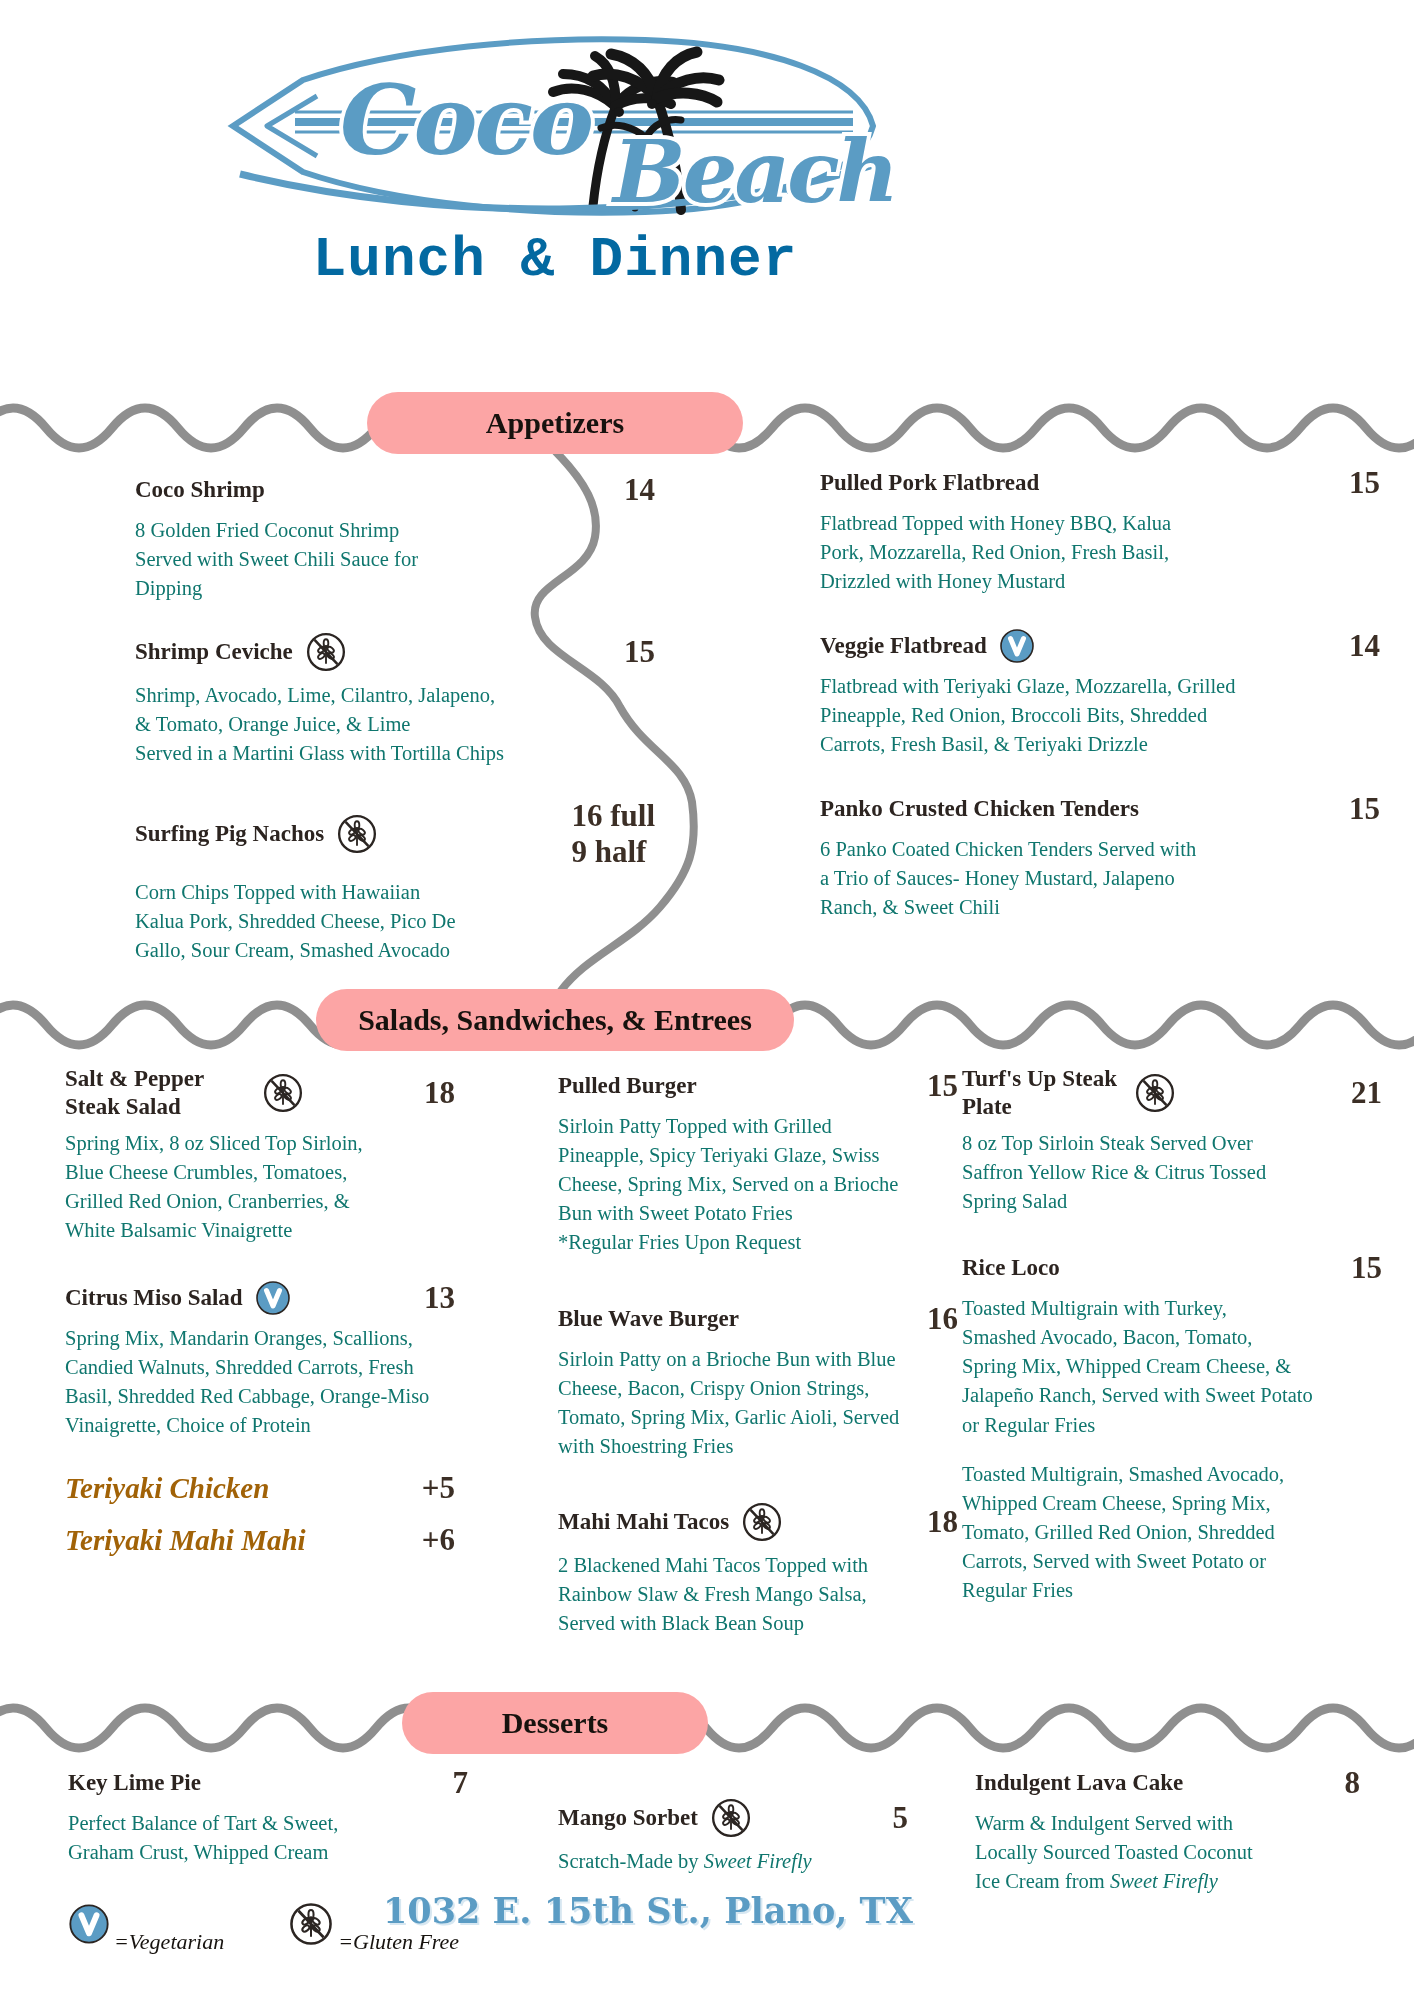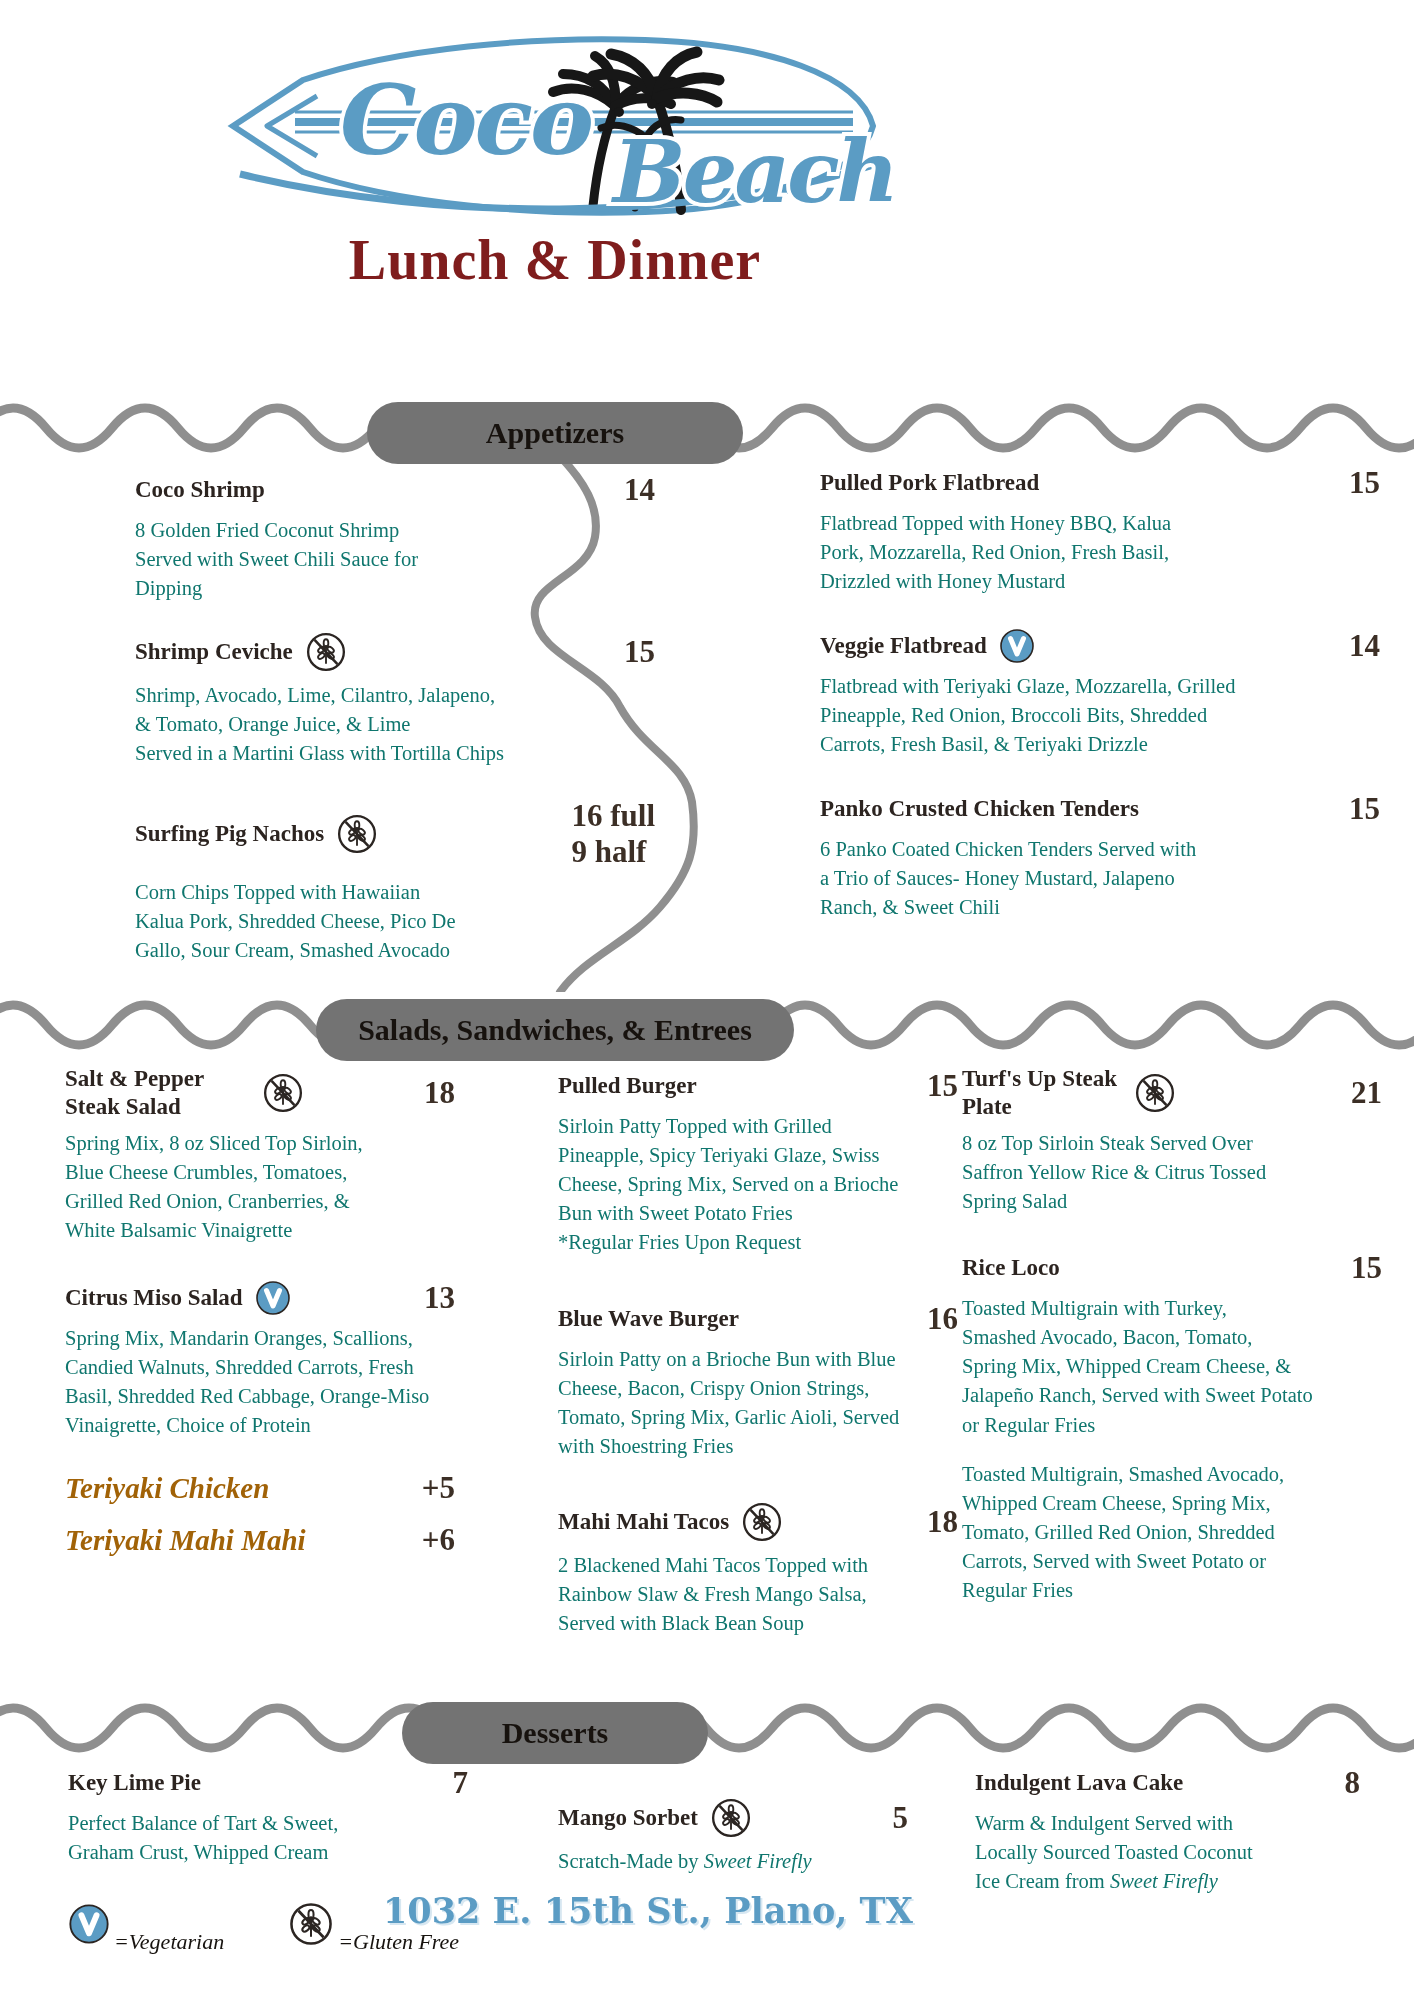--- a/index.html
+++ b/index.html
@@ -13,29 +13,29 @@
   }
   
   .logo-wrap{position:absolute;left:205px;top:26px;width:700px;height:212px;}
   .logo-word1{font-family:"DejaVu Serif",serif;font-style:italic;font-weight:bold;
     font-size:96px;fill:#5b9cc4;stroke:#ffffff;stroke-width:8;paint-order:stroke;letter-spacing:-3px;}
   .logo-word2{font-family:"DejaVu Serif",serif;font-style:italic;font-weight:bold;
     font-size:86px;fill:#5b9cc4;stroke:#ffffff;stroke-width:8;paint-order:stroke;letter-spacing:-3px;}
   
   .page-title{
     position:absolute;left:555px;top:228px;transform:translateX(-50%);
-    font-family:Liberation Serif, serif;font-weight:bold;font-size:56px;
-    color:#7f1d1d;white-space:nowrap;letter-spacing:1px;
+    font-family:Liberation Mono, monospace;font-weight:bold;font-size:56px;
+    color:#0369a1;white-space:nowrap;letter-spacing:1px;
   }
   
   .band{position:absolute;left:0;width:1414px;height:80px;}
   .band svg.wave{position:absolute;left:0;top:0;width:1414px;height:80px;}
   .pill{
-    position:absolute;left:555px;top:14px;transform:translateX(-50%);
-    height:62px;background:#737373;border-radius:31px;
+    position:absolute;left:555px;top:4px;transform:translateX(-50%);
+    height:62px;background:#fca5a5;border-radius:31px;
     display:flex;align-items:center;justify-content:center;
   }
   .pill span{font-weight:bold;font-size:30px;color:#17120e;white-space:nowrap;}
   #band-appetizers{top:388px;}
   #band-entrees{top:985px;}
   #band-desserts{top:1688px;}
   #pill-appetizers{width:376px;}
   #pill-entrees{width:478px;}
   #pill-desserts{width:306px;}
   

